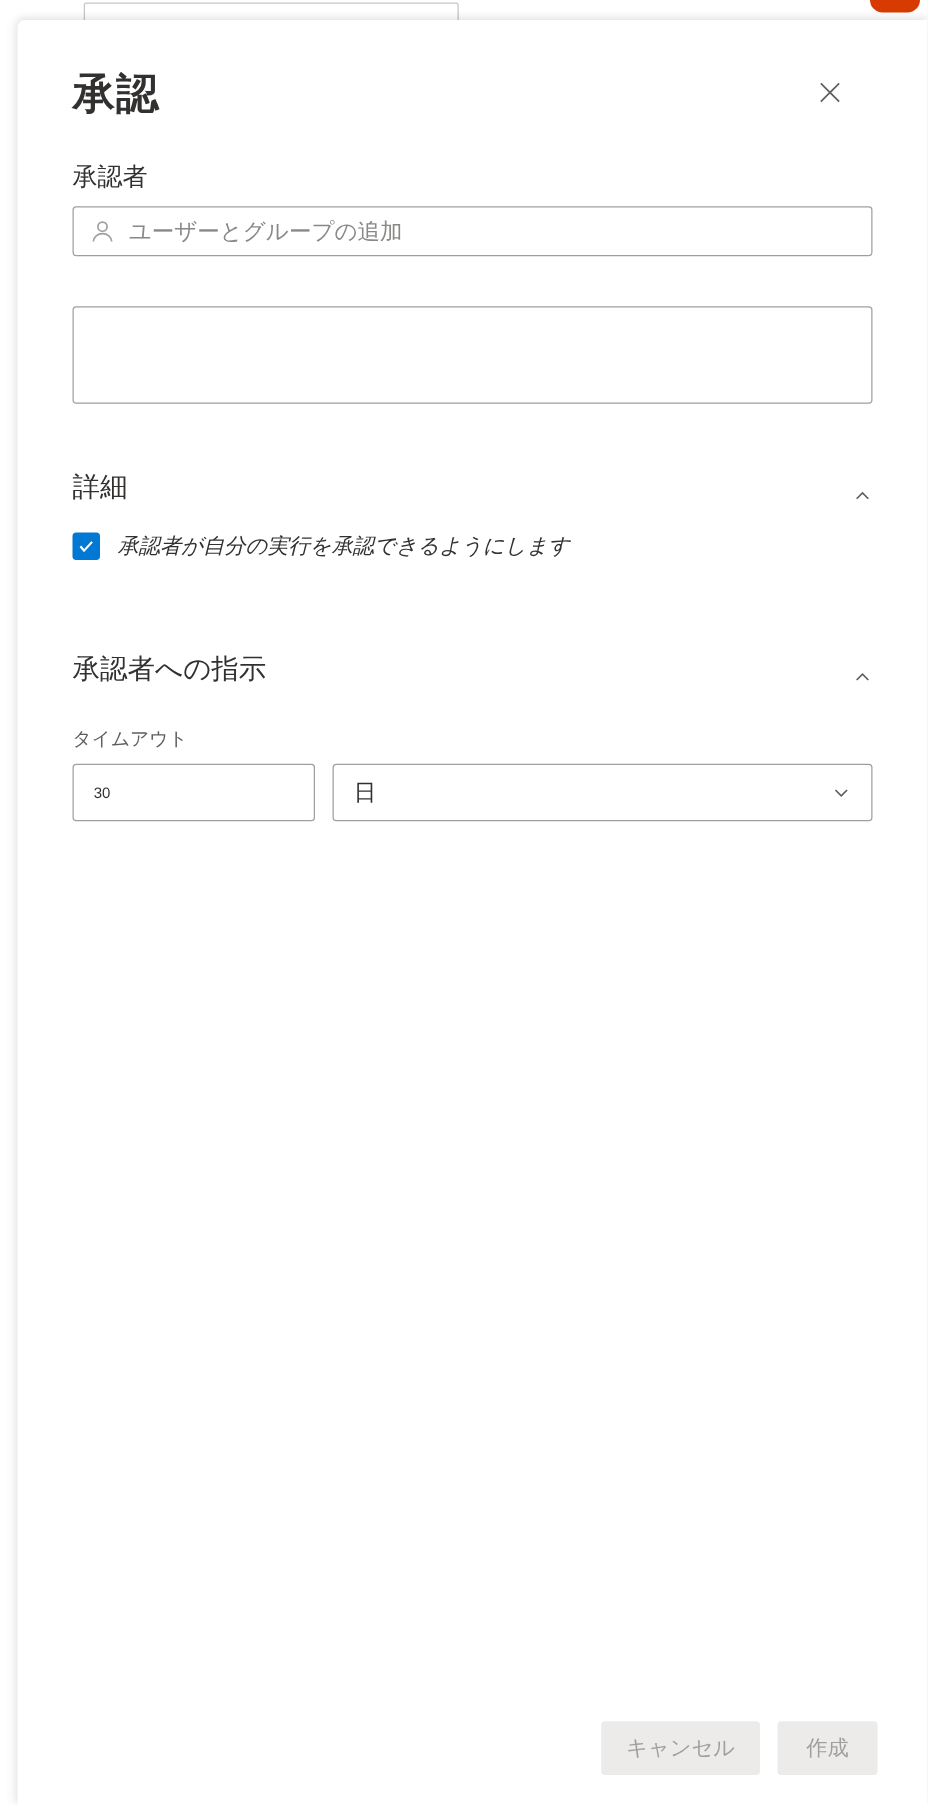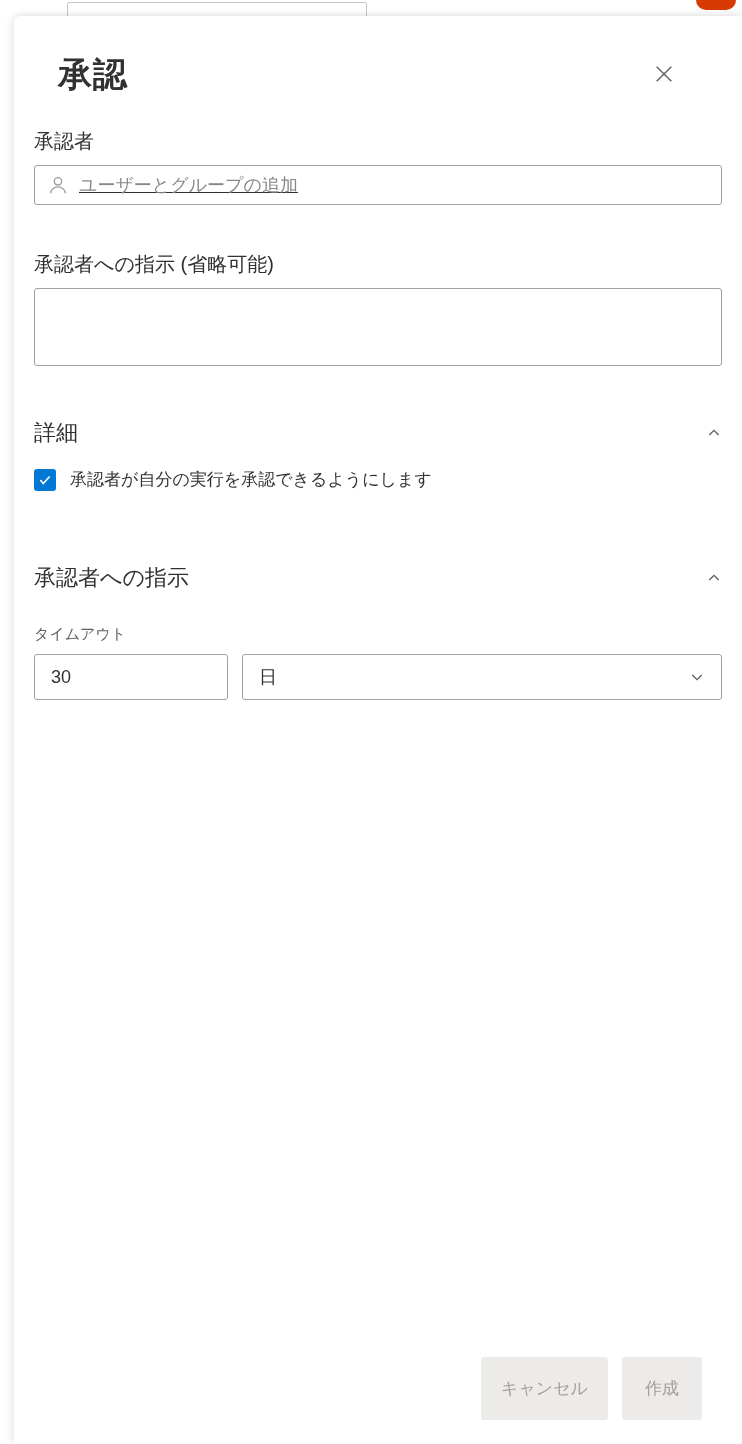--- a/index.html
+++ b/index.html
@@ -75,21 +75,21 @@
       justify-content: center;
       color: #605e5c;
       margin-top: 8px;
     }
     .close-btn svg {
       width: 22px;
       height: 22px;
     }
     .panel-body {
       flex: 1;
-      padding: 0 20px;
+      padding: 0 44px;
       overflow-y: auto;
     }
     .field-label {
       font-size: 20px;
       color: #323130;
       margin-bottom: 10px;
       margin-top: 6px;
     }
     .input-wrap {
       position: relative;
@@ -107,21 +107,20 @@
       margin-right: 10px;
       flex-shrink: 0;
     }
     .input-wrap input {
       border: none;
       outline: none;
       font-size: 18px;
       color: #323130;
       flex: 1;
       background: transparent;
-      text-decoration: underline;
     }
     .input-wrap input::placeholder {
       color: #8a8886;
     }
     .spacer-lg {
       height: 40px;
     }
     .textarea-wrap {
       border: 1px solid #a19f9d;
       border-radius: 3px;
@@ -134,21 +133,21 @@
       resize: none;
       width: 100%;
       height: 100%;
       font-size: 16px;
       font-family: inherit;
       background: transparent;
     }
     .section-header {
       display: flex;
       justify-content: space-between;
-      align-items: center;
+      align-items: flex-end;
       margin-top: 52px;
       margin-bottom: 20px;
       cursor: pointer;
       font-family: Liberation Mono, monospace;
     }
     .section-title {
       font-size: 22px;
       font-weight: 400;
       color: #323130;
     }
@@ -175,38 +174,39 @@
       flex-shrink: 0;
     }
     .checkbox svg {
       width: 14px;
       height: 14px;
       color: #fff;
     }
     .checkbox-label {
       font-size: 17px;
       color: #323130;
+      font-style: italic;
     }
     .sub-label {
       font-size: 15px;
       color: #605e5c;
       margin-top: 32px;
       margin-bottom: 10px;
     }
     .timeout-row {
       display: flex;
       gap: 14px;
       align-items: stretch;
     }
     .number-input {
       width: 194px;
       border: 1px solid #a19f9d;
       border-radius: 3px;
       padding: 10px 16px;
-      font-size: 18px;
+      font-size: 12px;
       color: #323130;
       outline: none;
     }
     .select-wrap {
       flex: 1;
       border: 1px solid #a19f9d;
       border-radius: 3px;
       padding: 10px 16px;
       display: flex;
       align-items: center;
@@ -220,21 +220,21 @@
       height: 16px;
       color: #605e5c;
     }
     .panel-footer {
       display: flex;
       justify-content: flex-end;
       gap: 14px;
       padding: 20px 40px 24px 40px;
     }
     .btn {
-      padding: 20px 20px;
+      padding: 10px 20px;
       font-size: 17px;
       border: none;
       border-radius: 3px;
       background: #edebe9;
       color: #a19f9d;
       cursor: pointer;
       min-width: 80px;
     }
   </style>
 </head>
@@ -262,21 +262,20 @@
     <div class="input-wrap">
       <svg class="person-icon" viewBox="0 0 24 24" fill="none" stroke="currentColor" stroke-width="1.5">
         <circle cx="12" cy="8" r="4"></circle>
         <path d="M4 21c0-4 4-7 8-7s8 3 8 7"></path>
       </svg>
       <input type="text" placeholder="ユーザーとグループの追加" style="">
     </div>
 
     <div class="spacer-lg"></div>
 
-    <div class="field-label">承認者への指示 (省略可能)</div>
     <div class="textarea-wrap">
       <textarea style=""></textarea>
     </div>
 
     <div class="section-header">
       <div class="section-title">詳細</div>
       <svg class="chevron" viewBox="0 0 24 24" fill="none" stroke="currentColor" stroke-width="2">
         <polyline points="5 15 12 8 19 15"></polyline>
       </svg>
     </div>

